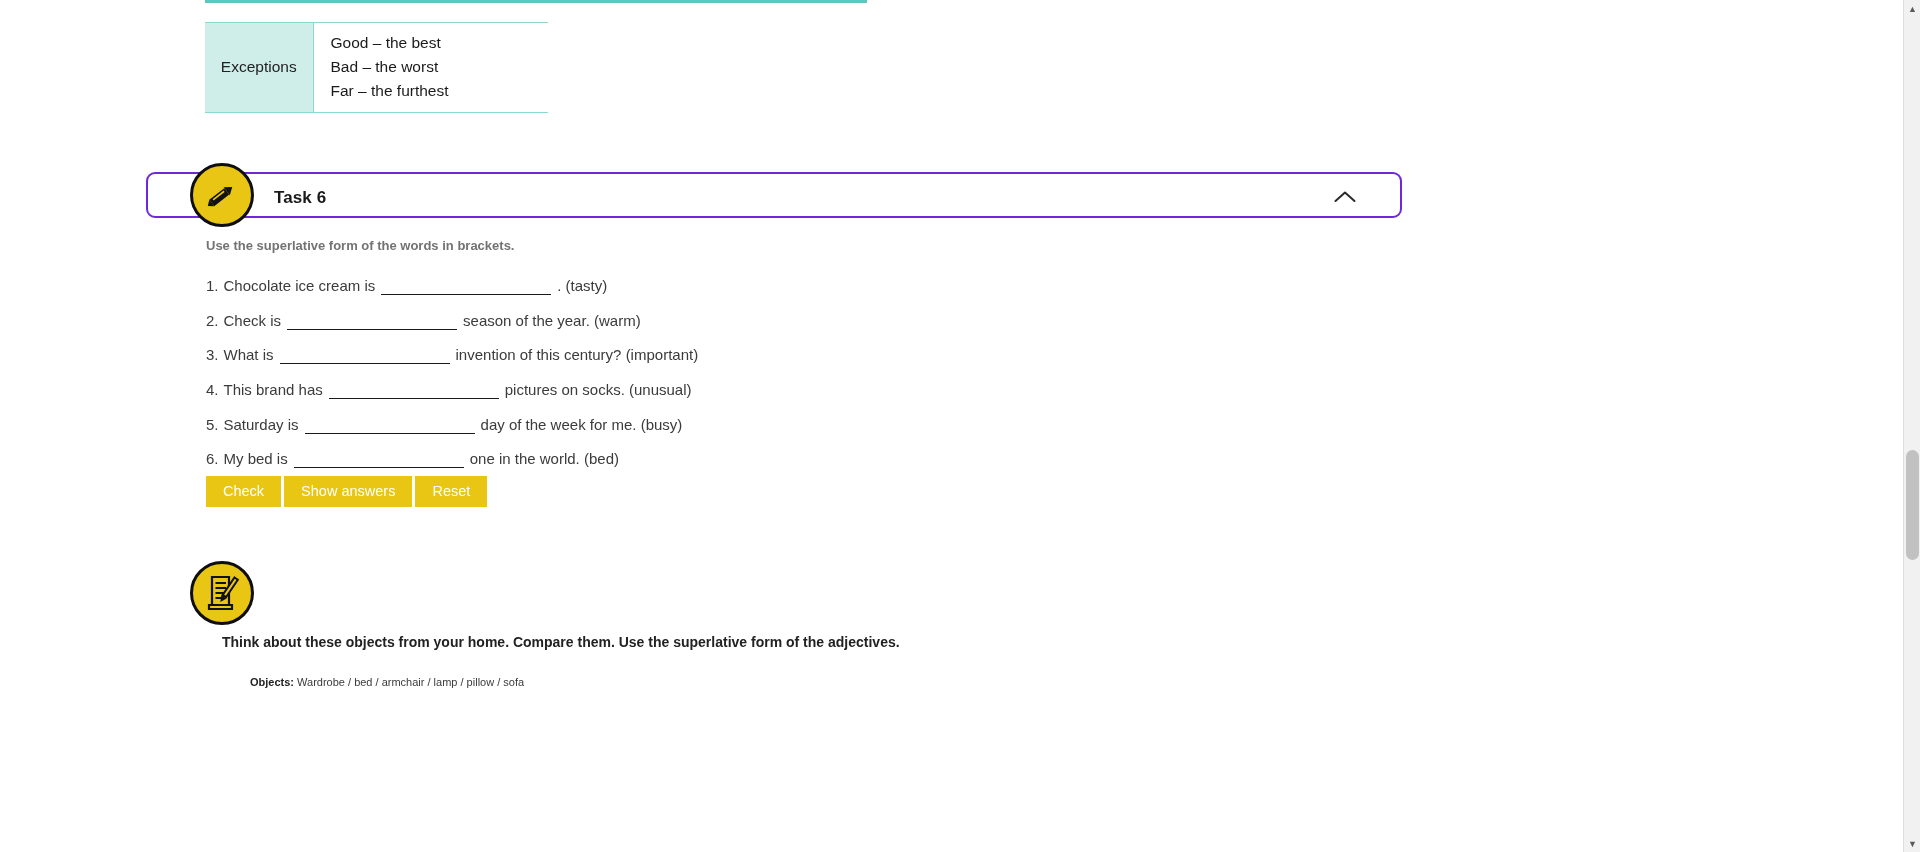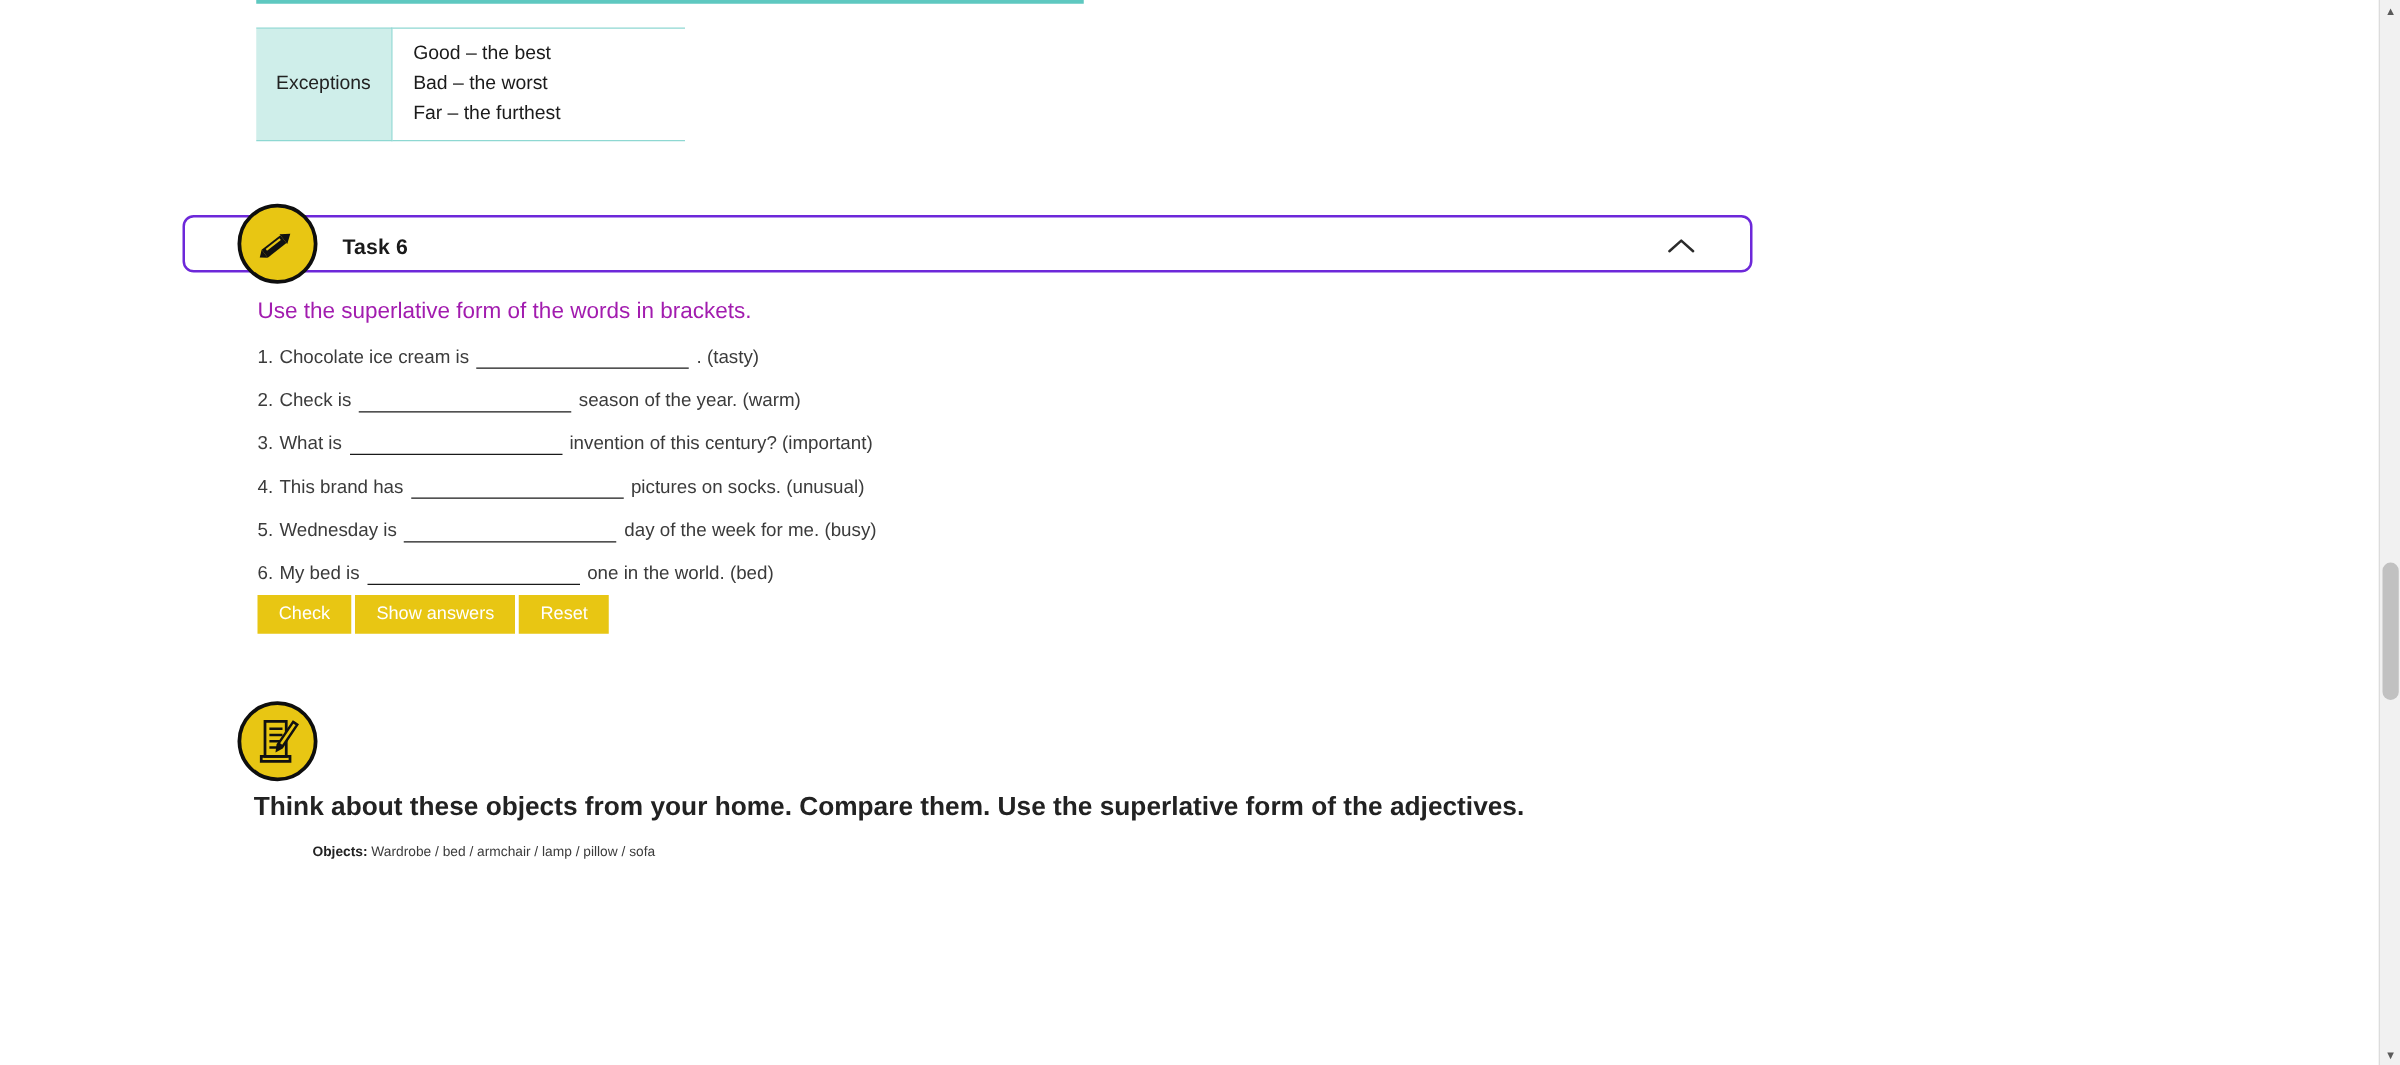--- a/index.html
+++ b/index.html
@@ -103,23 +103,23 @@
     width: 26px; height: 26px;
     display: flex;
     align-items: center;
     justify-content: center;
     cursor: pointer;
   }
 
   
   .instruction {
     position: absolute;
-    font-size: 18px;
-    font-weight: normal;
-    color: #a21caf;
+    font-size: 13px;
+    font-weight: bold;
+    color: #737373;
     white-space: nowrap;
   }
   .q-line {
     position: absolute;
     font-size: 15px;
     color: #3b3b3b;
     white-space: nowrap;
     display: flex;
     align-items: baseline;
   }
@@ -155,22 +155,22 @@
     padding: 8px 17px;
     height: 31px;
     line-height: 15px;
     cursor: pointer;
     white-space: nowrap;
   }
 
   
   .t7-instruction {
     position: absolute;
-    left: 203px; top: 634px;
-    font-size: 21px;
+    left: 222px; top: 634px;
+    font-size: 14px;
     font-weight: bold;
     color: #222222;
     white-space: nowrap;
   }
   .t7-objects {
     position: absolute;
     left: 206px; top: 676px;
     font-size: 11px;
     color: #3b3b3b;
     white-space: nowrap;
@@ -270,21 +270,21 @@
 
     <div class="q-line" style="left:206px; top:380px;">
       <span class="q-num">4.</span>
       <span class="q-text" style="margin-left:5px;">This brand has</span>
       <input class="q-blank" style="width: 170px;" type="text" value="">
       <span class="q-text">pictures on socks. (unusual)</span>
     </div>
 
     <div class="q-line" style="left:206px; top:415px;">
       <span class="q-num">5.</span>
-      <span class="q-text" style="margin-left:5px;">Wednesday is</span>
+      <span class="q-text" style="margin-left:5px;">Saturday is</span>
       <input class="q-blank" style="width: 170px;" type="text" value="">
       <span class="q-text">day of the week for me. (busy)</span>
     </div>
 
     <div class="q-line" style="left:206px; top:449px;">
       <span class="q-num">6.</span>
       <span class="q-text" style="margin-left:5px;">My bed is</span>
       <input class="q-blank" style="width: 170px;" type="text" value="">
       <span class="q-text">one in the world. (bed)</span>
     </div>

